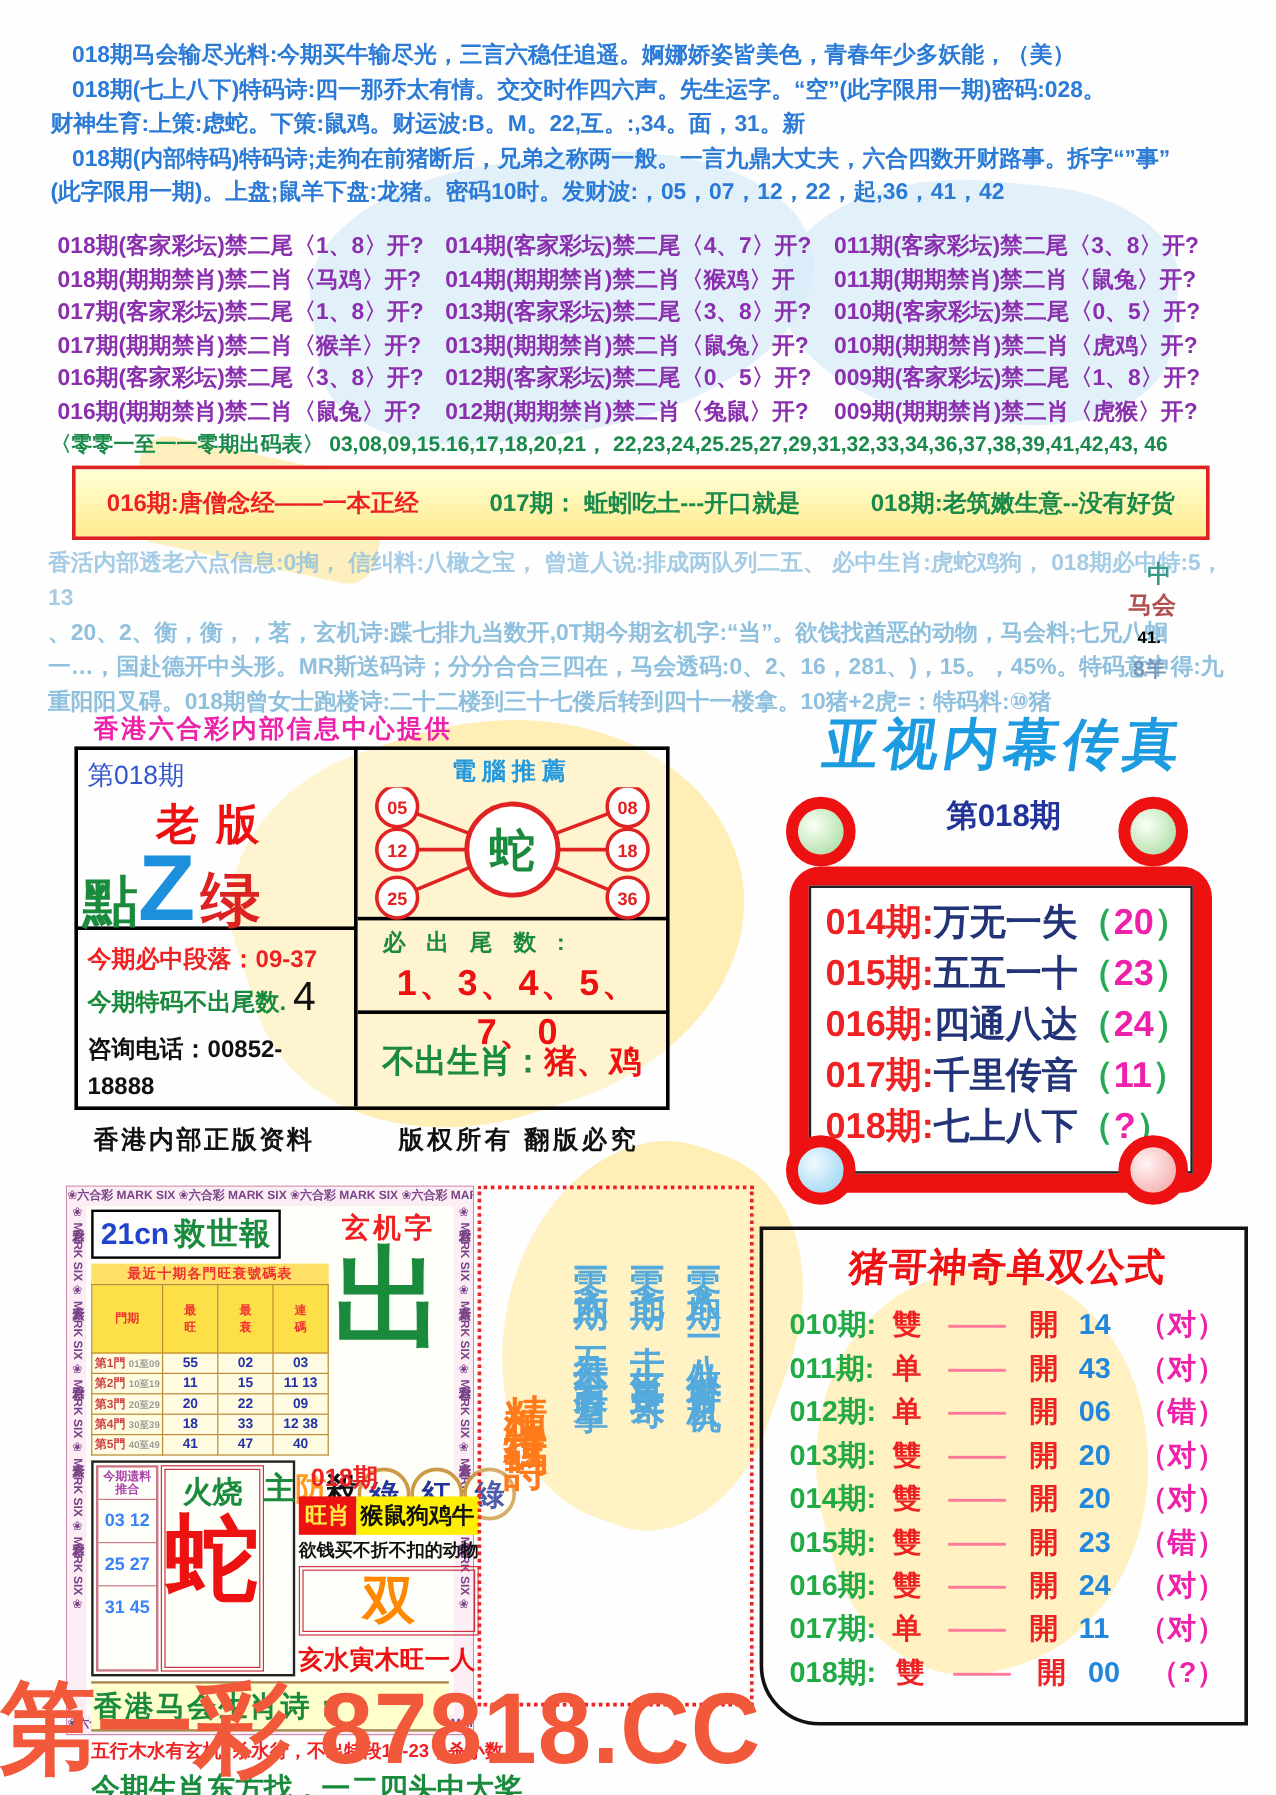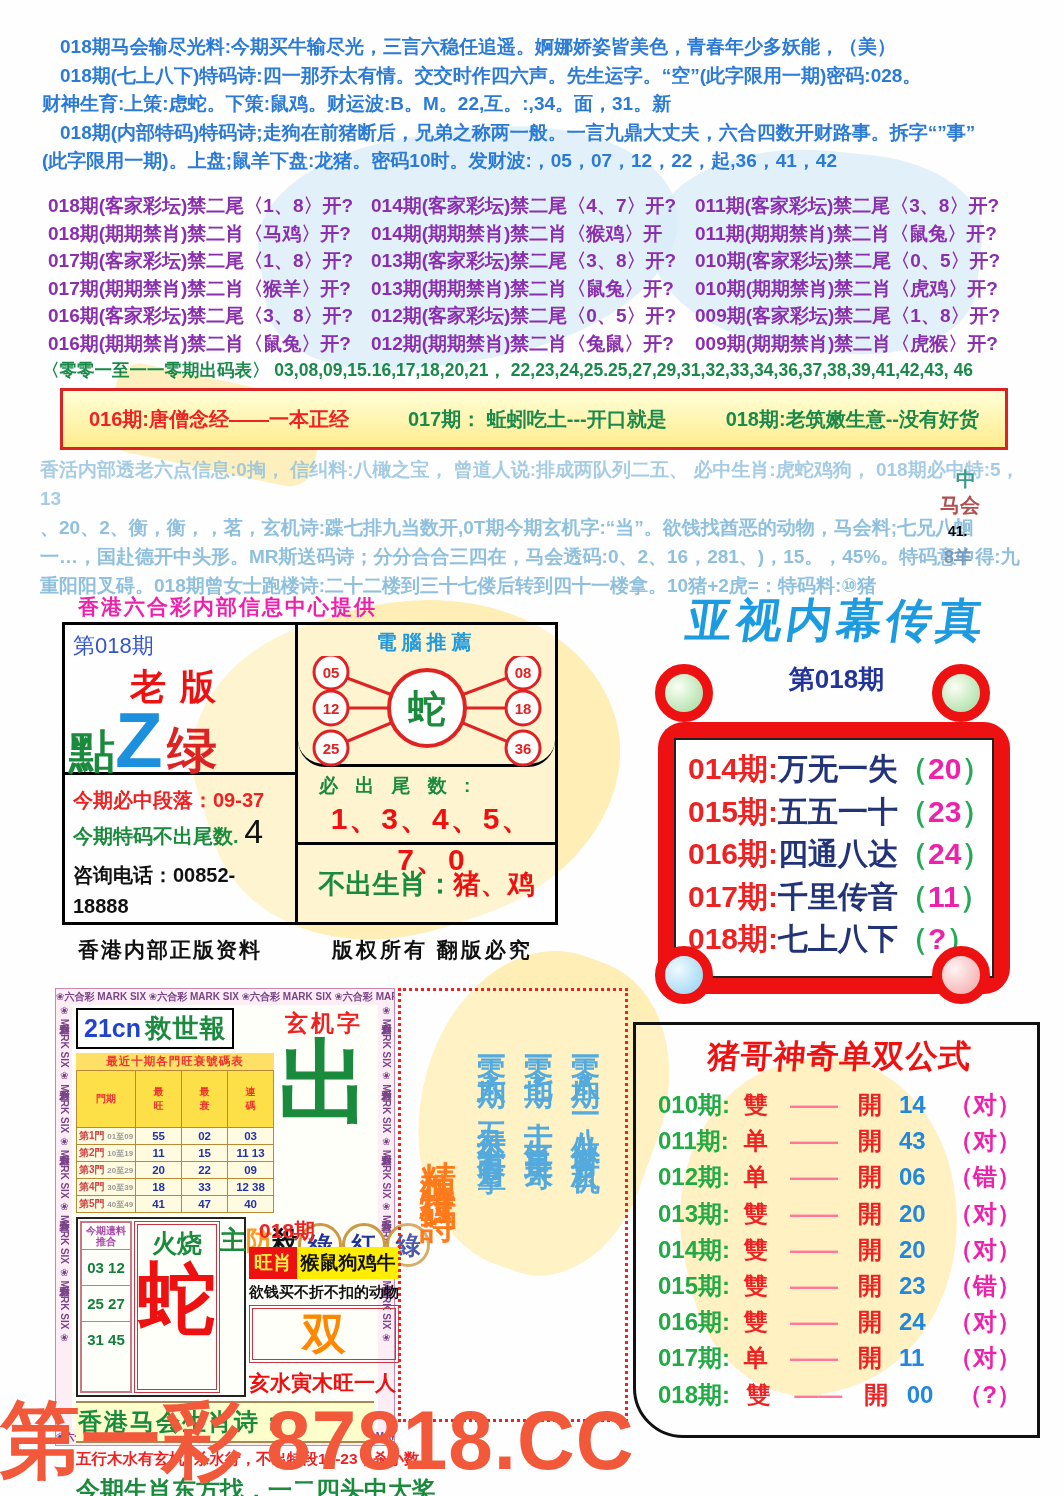--- a/index.html
+++ b/index.html
@@ -49,21 +49,21 @@
   .dzl { position:absolute; left:4px; bottom:-14px; white-space:nowrap; }
   .dzl .d1 { color:#1a8a3c; font-size:46px; font-weight:900; }
   .dzl .d2 { color:#1c90dd; font-size:78px; font-weight:900; }
   .dzl .d3 { color:#dd2222; font-size:50px; font-weight:900; }
   .mb-left-bot { flex:1; padding:10px 8px 0 8px; line-height:31px; }
   .duanluo { color:#ee2222; font-size:20px; font-weight:bold; }
   .weishu { color:#1a8a3c; font-size:20px; font-weight:bold; }
   .weishu .big4 { color:#111; font-size:34px; font-weight:normal; }
   .phone { color:#111; font-size:20px; font-weight:bold; margin-top:8px; }
   .mb-right { flex:1; display:flex; flex-direction:column; }
-  .cpu { height:142px; border-bottom:3px solid #000; position:relative; text-align:center;border-radius:27px; }
+  .cpu { height:142px; border-bottom:3px solid #000; position:relative; text-align:center; }
   .cpu-title { color:#2299dd; font-size:20px; font-weight:bold; letter-spacing:5px; padding-top:4px; }
   .cpu svg { display:block; margin:0 auto; }
   .mustrow { height:78px; border-bottom:3px solid #000; padding:6px 10px 0 21px; }
   .must-label { color:#1a8a3c; font-size:19px; font-weight:bold; letter-spacing:6px; }
   .must-nums { color:#ee1111; font-size:30px; font-weight:900; text-align:center; letter-spacing:2px; }
   .noshengxiao { flex:1; display:flex; align-items:center; justify-content:center; font-size:27px; font-weight:900; }
   .noshengxiao .g { color:#1a8a3c; } .noshengxiao .r { color:#ee1111; }
   .foot-l { left:78px; top:936px; color:#111; font-size:21px; font-weight:bold; letter-spacing:2px; }
   .foot-m { left:332px; top:936px; color:#111; font-size:21px; font-weight:bold; letter-spacing:3px; }
 
@@ -101,21 +101,21 @@
   .minitable td.gate { color:#cc4444; font-size:10px; text-align:left; white-space:nowrap; }
   .minitable td.gate .rg { color:#999; font-size:8px; }
   .jsb-r1-right { flex:1; text-align:center; }
   .xjz { color:#ee2222; font-size:23px; font-weight:900; letter-spacing:3px; }
   .chu { color:#1a8a3c; font-size:92px; font-weight:900; line-height:.95; }
   .jsb-r2 { display:flex; margin-top:4px; gap:3px; }
   .regL { width:170px; border:2px solid #222; padding:2px; display:flex; flex-direction:row; }
   .regL-top { display:flex; gap:2px; }
   .colA { width:52px; border:2px solid #cc7788; text-align:center; }
   .colA .lab { color:#aa44aa; font-size:10px; font-weight:bold; line-height:11px; padding:2px 0; border-bottom:1px solid #cc7788; }
-  .colA .num { color:#15803d; font-size:15px; font-weight:bold; padding:9px 0; border-bottom:1px solid #cc7788; }
+  .colA .num { color:#3b82f6; font-size:15px; font-weight:bold; padding:9px 0; border-bottom:1px solid #cc7788; }
   .colA .num:last-child { border-bottom:none; }
   .snakeframe { flex:1; border:4px double #cc3344; text-align:center; padding-top:2px; }
   .huoshao { color:#1a8a3c; font-size:25px; font-weight:bold; }
   .snake { color:#ee1111; font-size:78px; font-weight:900; line-height:1.0; }
   .zfs { display:flex; justify-content:space-around; font-size:26px; font-weight:900; margin-top:2px; }
   .zfs .z { color:#1a8a3c; } .zfs .f { color:#ff9922; } .zfs .s { color:#111; }
   .circles { display:flex; justify-content:space-around; margin-top:2px; }
   .circle { width:44px; height:44px; border:3px solid #cc9944; border-radius:50%; background:#fffef2;
             color:#223399; font-size:25px; font-weight:900; display:flex; align-items:center; justify-content:center; }
   .regR { flex:1; }

